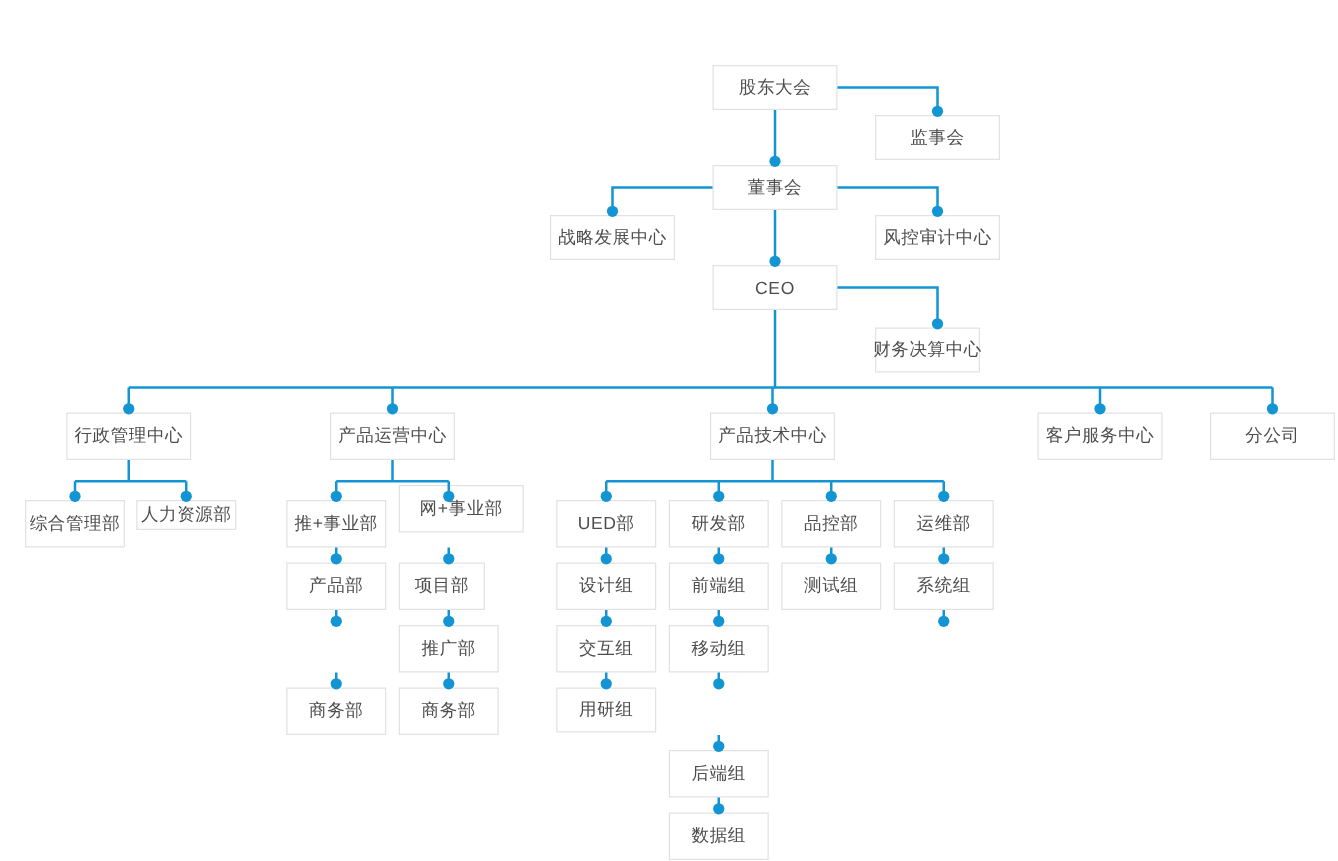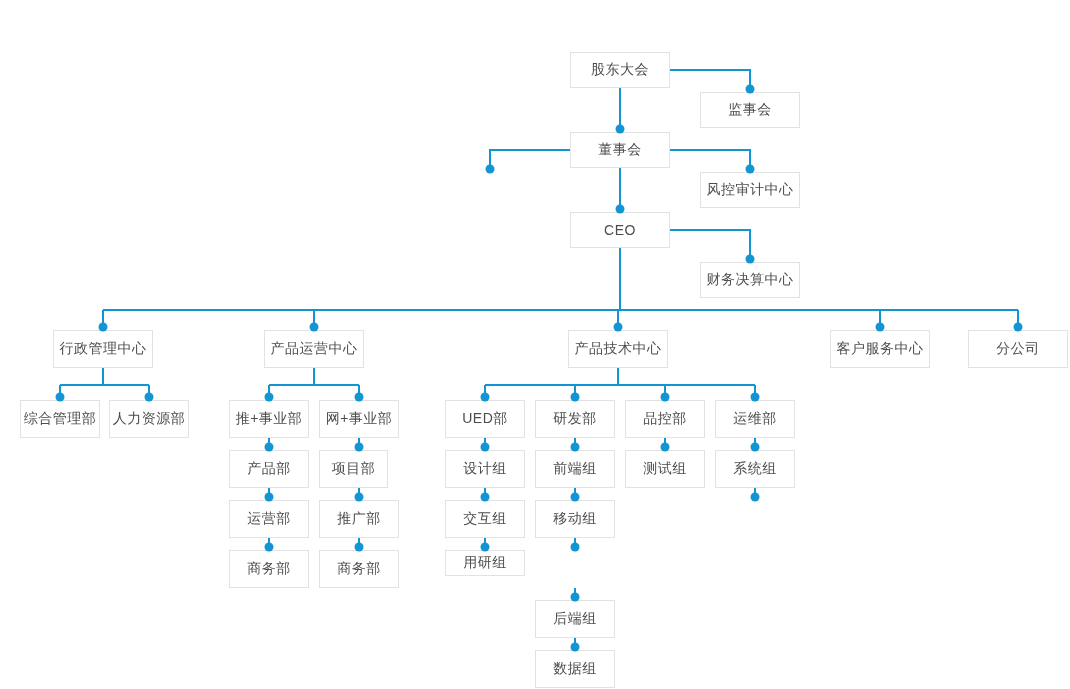--- a/index.html
+++ b/index.html
@@ -97,47 +97,47 @@
     <circle cx="575" cy="597" r="4.5"></circle>
     <circle cx="575" cy="647" r="4.5"></circle>
     <circle cx="665" cy="447" r="4.5"></circle>
     <circle cx="755" cy="447" r="4.5"></circle>
     <circle cx="755" cy="497" r="4.5"></circle>
   </svg>
 
   <div class="node" style="left:570px;top:52px;width:100px;height:36px">股东大会</div>
   <div class="node" style="left:700px;top:92px;width:100px;height:36px">监事会</div>
   <div class="node" style="left:570px;top:132px;width:100px;height:36px">董事会</div>
+  <div class="node" style="left:440px;top:172px;width:100px;height:36px">战略发展中心</div>
   <div class="node" style="left:700px;top:172px;width:100px;height:36px">风控审计中心</div>
   <div class="node" style="left:570px;top:212px;width:100px;height:36px">CEO</div>
-  <div class="node" style="left:700px;top:262px;width:100px;height:36px">财务决算中心</div>
+  <div class="node" style="left:700px;top:262px;width:84px;height:36px">财务决算中心</div>
 
   <div class="node" style="left:53px;top:330px;width:100px;height:38px">行政管理中心</div>
   <div class="node" style="left:264px;top:330px;width:100px;height:38px">产品运营中心</div>
   <div class="node" style="left:568px;top:330px;width:100px;height:38px">产品技术中心</div>
   <div class="node" style="left:830px;top:330px;width:100px;height:38px">客户服务中心</div>
   <div class="node" style="left:968px;top:330px;width:100px;height:38px">分公司</div>
 
   <div class="node" style="left:20px;top:400px;width:80px;height:38px">综合管理部</div>
-  <div class="node" style="left:109px;top:400px;width:80px;height:38px">人力资源部</div>
+  <div class="node" style="left:109px;top:400px;width:80px;height:24px">人力资源部</div>
 
   <div class="node" style="left:229px;top:400px;width:80px;height:38px">推+事业部</div>
   <div class="node" style="left:229px;top:450px;width:80px;height:38px">产品部</div>
-  <div class="node" style="left:229px;top:500px;width:80px;height:38px">运营部</div>
   <div class="node" style="left:229px;top:550px;width:80px;height:38px">商务部</div>
 
-  <div class="node" style="left:319px;top:400px;width:80px;height:38px">网+事业部</div>
+  <div class="node" style="left:319px;top:388px;width:100px;height:38px">网+事业部</div>
   <div class="node" style="left:319px;top:450px;width:69px;height:38px">项目部</div>
   <div class="node" style="left:319px;top:500px;width:80px;height:38px">推广部</div>
   <div class="node" style="left:319px;top:550px;width:80px;height:38px">商务部</div>
 
   <div class="node" style="left:445px;top:400px;width:80px;height:38px">UED部</div>
   <div class="node" style="left:445px;top:450px;width:80px;height:38px">设计组</div>
   <div class="node" style="left:445px;top:500px;width:80px;height:38px">交互组</div>
-  <div class="node" style="left:445px;top:550px;width:80px;height:26px">用研组</div>
+  <div class="node" style="left:445px;top:550px;width:80px;height:36px">用研组</div>
 
   <div class="node" style="left:535px;top:400px;width:80px;height:38px">研发部</div>
   <div class="node" style="left:535px;top:450px;width:80px;height:38px">前端组</div>
   <div class="node" style="left:535px;top:500px;width:80px;height:38px">移动组</div>
   <div class="node" style="left:535px;top:600px;width:80px;height:38px">后端组</div>
   <div class="node" style="left:535px;top:650px;width:80px;height:38px">数据组</div>
 
   <div class="node" style="left:625px;top:400px;width:80px;height:38px">品控部</div>
   <div class="node" style="left:625px;top:450px;width:80px;height:38px">测试组</div>
 

